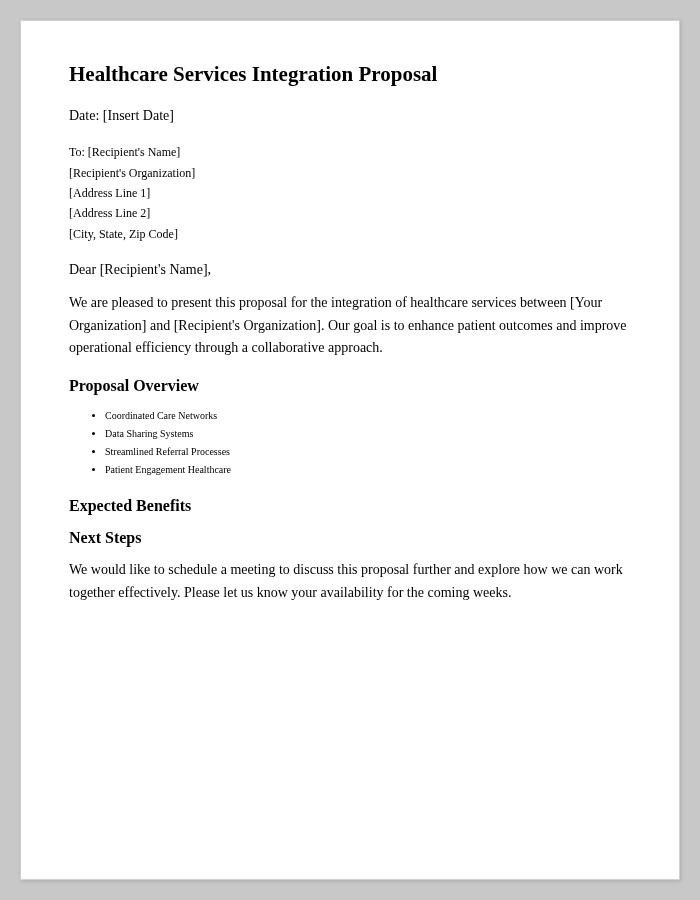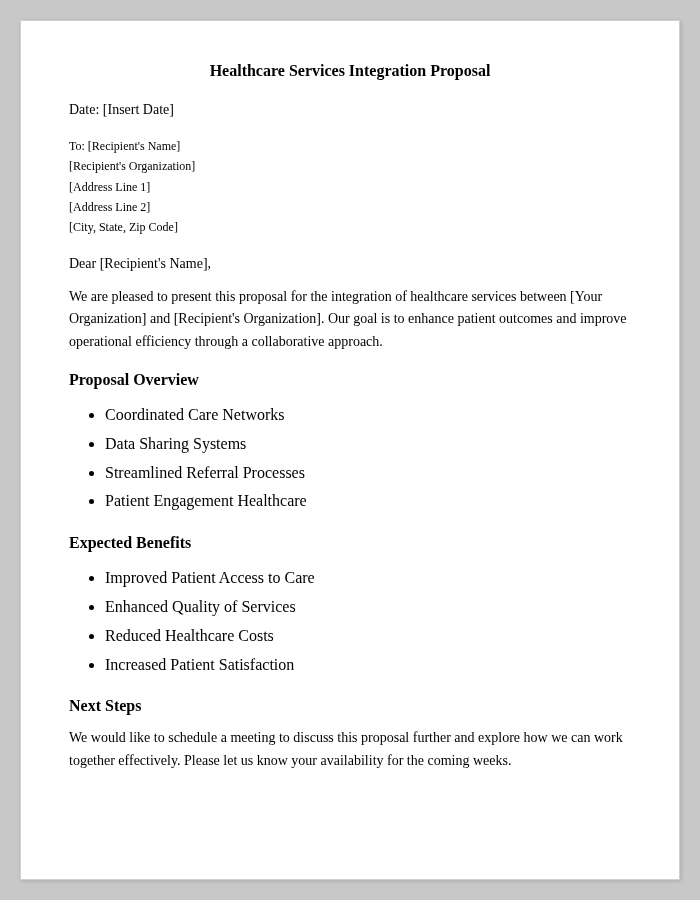--- a/index.html
+++ b/index.html
@@ -21,25 +21,24 @@
     .document-container {
       background-color: #ffffff;
       width: 660px;
       min-height: 860px;
       padding: 40px 48px;
       border: 1px solid #d0d0d0;
       box-shadow: 1px 1px 4px rgba(0,0,0,0.15);
     }
 
     .doc-title {
-      font-size: 16px;
+      font-size: 21px;
       font-weight: bold;
       margin-bottom: 20px;
       line-height: 1.3;
-      text-align: center;
     }
 
     .doc-date {
       font-size: 14px;
       margin-bottom: 18px;
     }
 
     .recipient-block {
       font-size: 12px;
       line-height: 1.7;
@@ -64,21 +63,21 @@
       margin-top: 14px;
     }
 
     .bullet-list {
       list-style-type: disc;
       padding-left: 36px;
       margin-bottom: 18px;
     }
 
     .bullet-list li {
-      font-size: 16px;
+      font-size: 10px;
       line-height: 1.8;
     }
   </style>
 </head>
 <body>
 
 <div class="document-container">
 
   <h1 class="doc-title">Healthcare Services Integration Proposal</h1>
 
@@ -102,24 +101,18 @@
   <ul class="bullet-list">
     <li>Coordinated Care Networks</li>
     <li>Data Sharing Systems</li>
     <li>Streamlined Referral Processes</li>
     <li>Patient Engagement Healthcare</li>
   </ul>
 
   <h2 class="section-heading">Expected Benefits</h2>
 
 
-  <ul class="bullet-list">
-    <li>Improved Patient Access to Care</li>
-    <li>Enhanced Quality of Services</li>
-    <li>Reduced Healthcare Costs</li>
-    <li>Increased Patient Satisfaction</li>
-  </ul>
 
   <h2 class="section-heading">Next Steps</h2>
 
   <p class="body-paragraph">We would like to schedule a meeting to discuss this proposal further and explore how we can work together effectively. Please let us know your availability for the coming weeks.</p>
 
 </div>
 
 </body></html>

